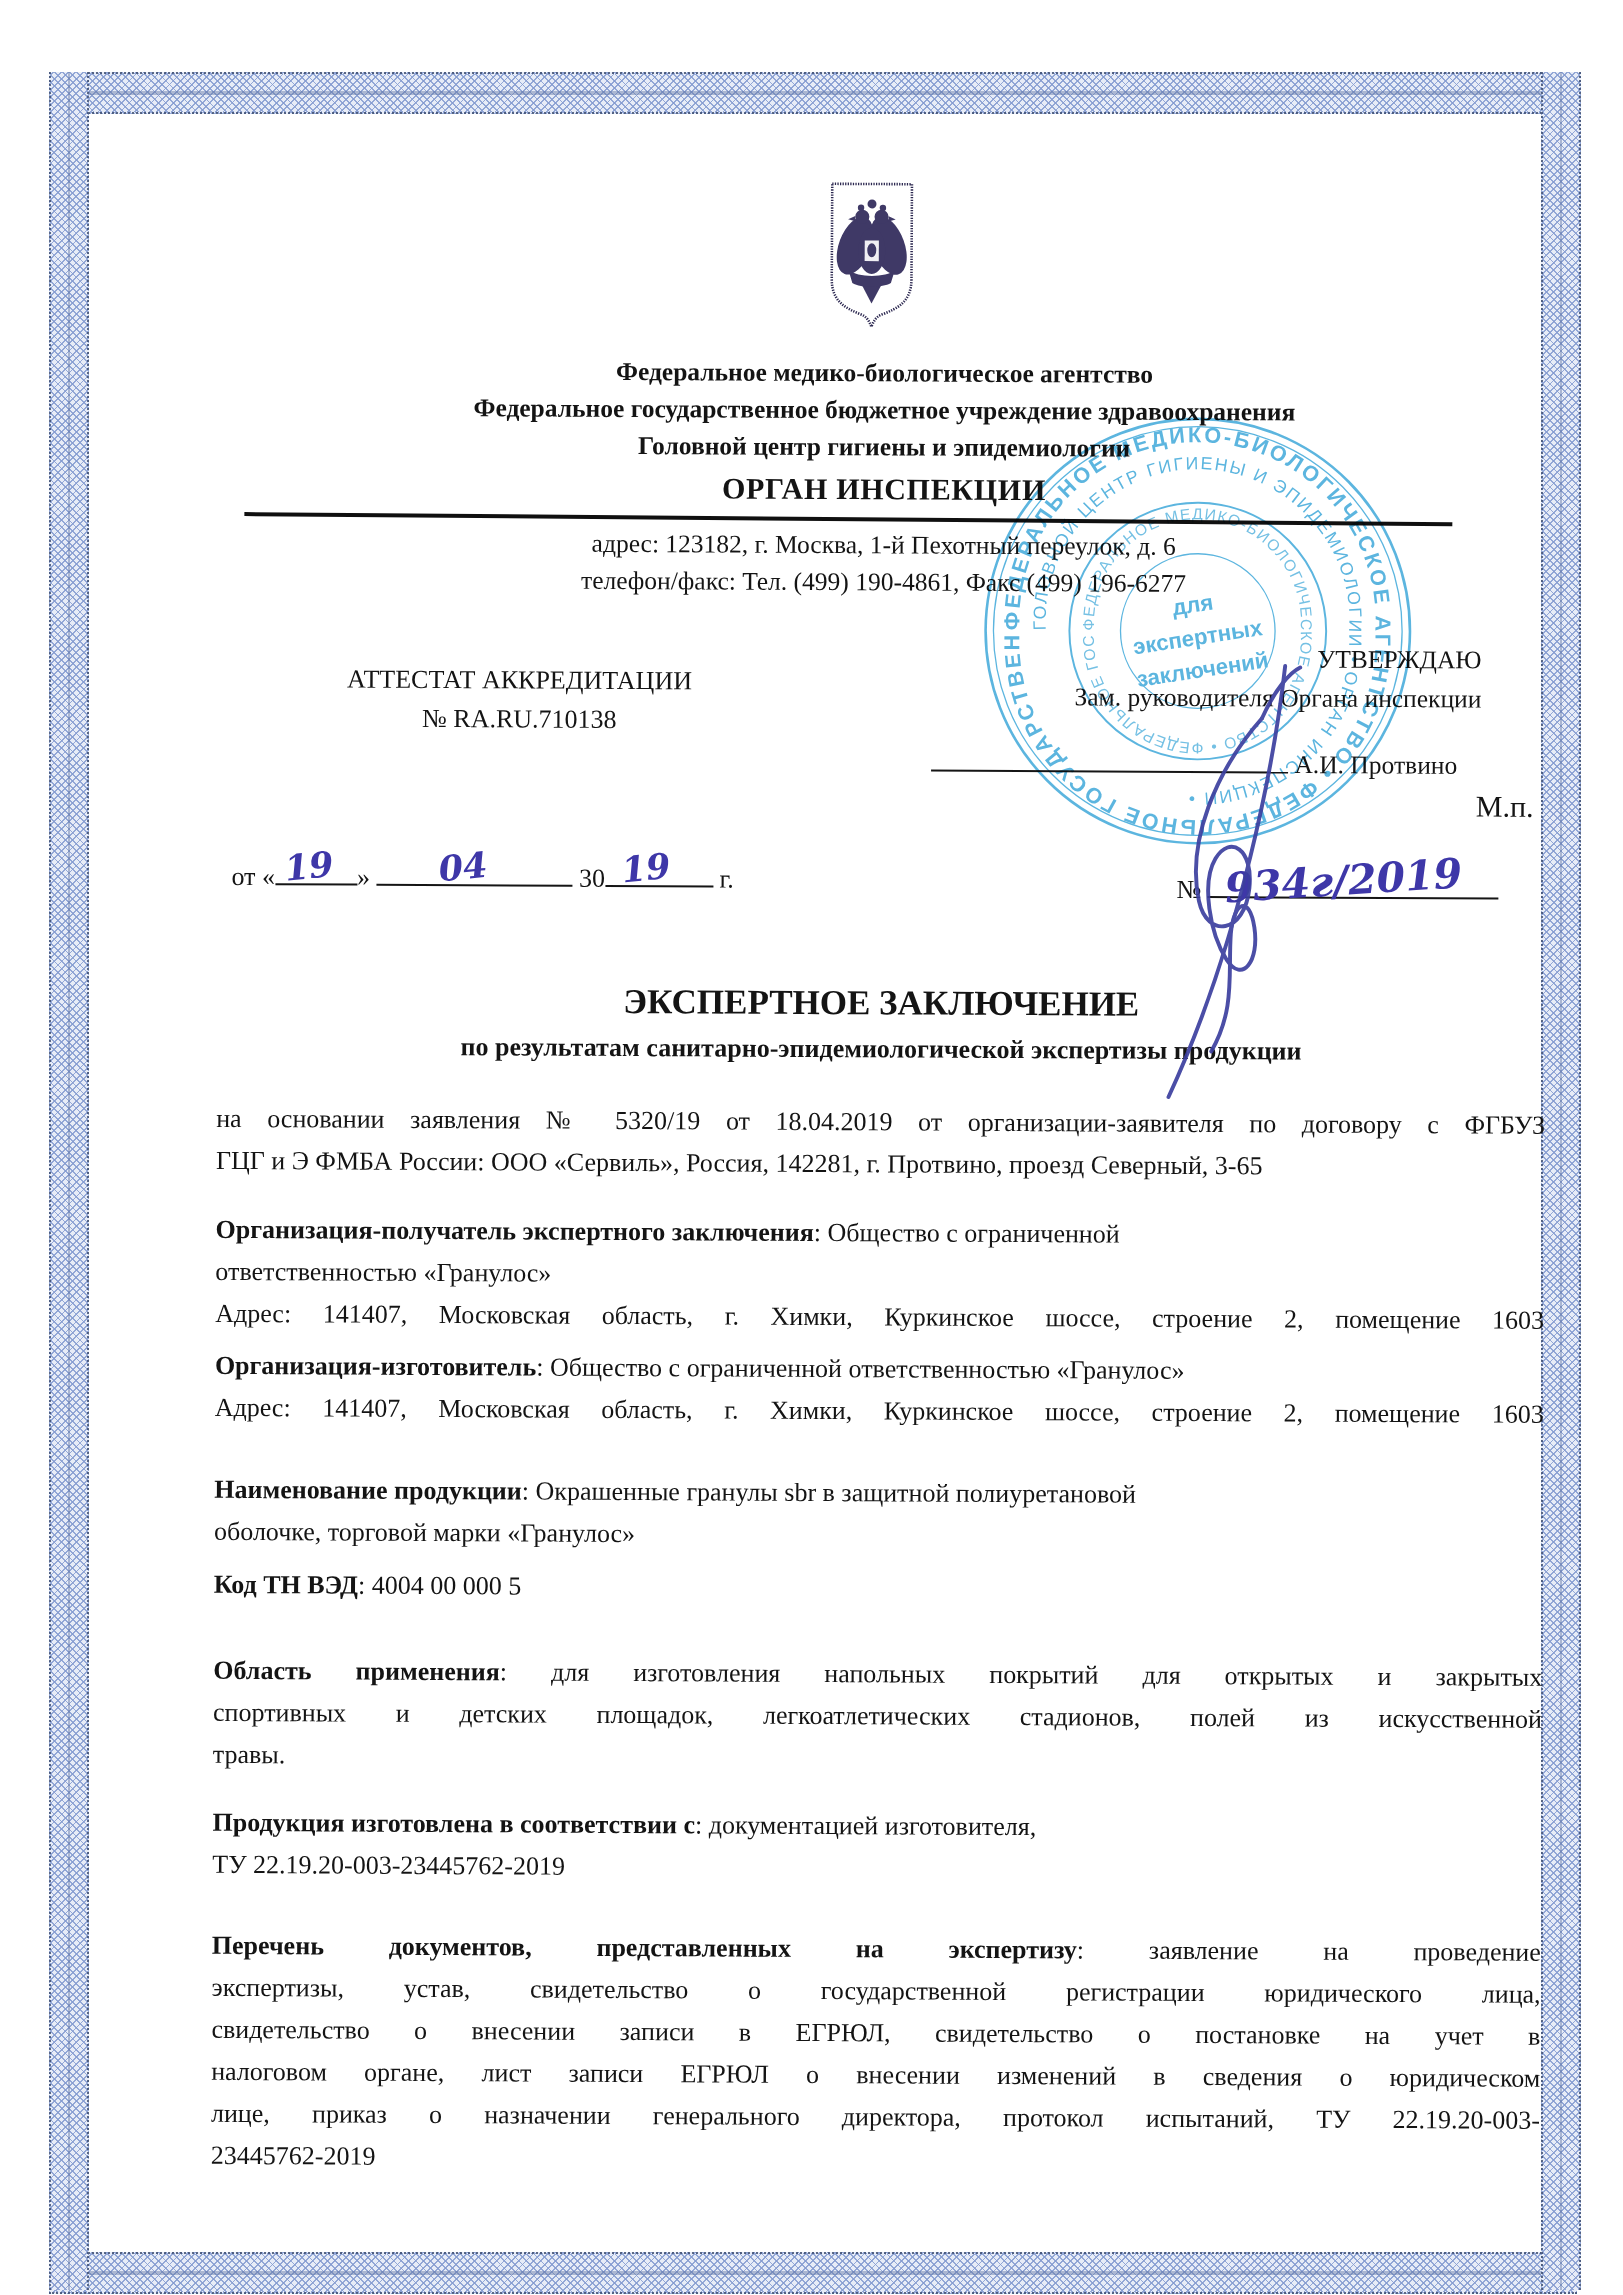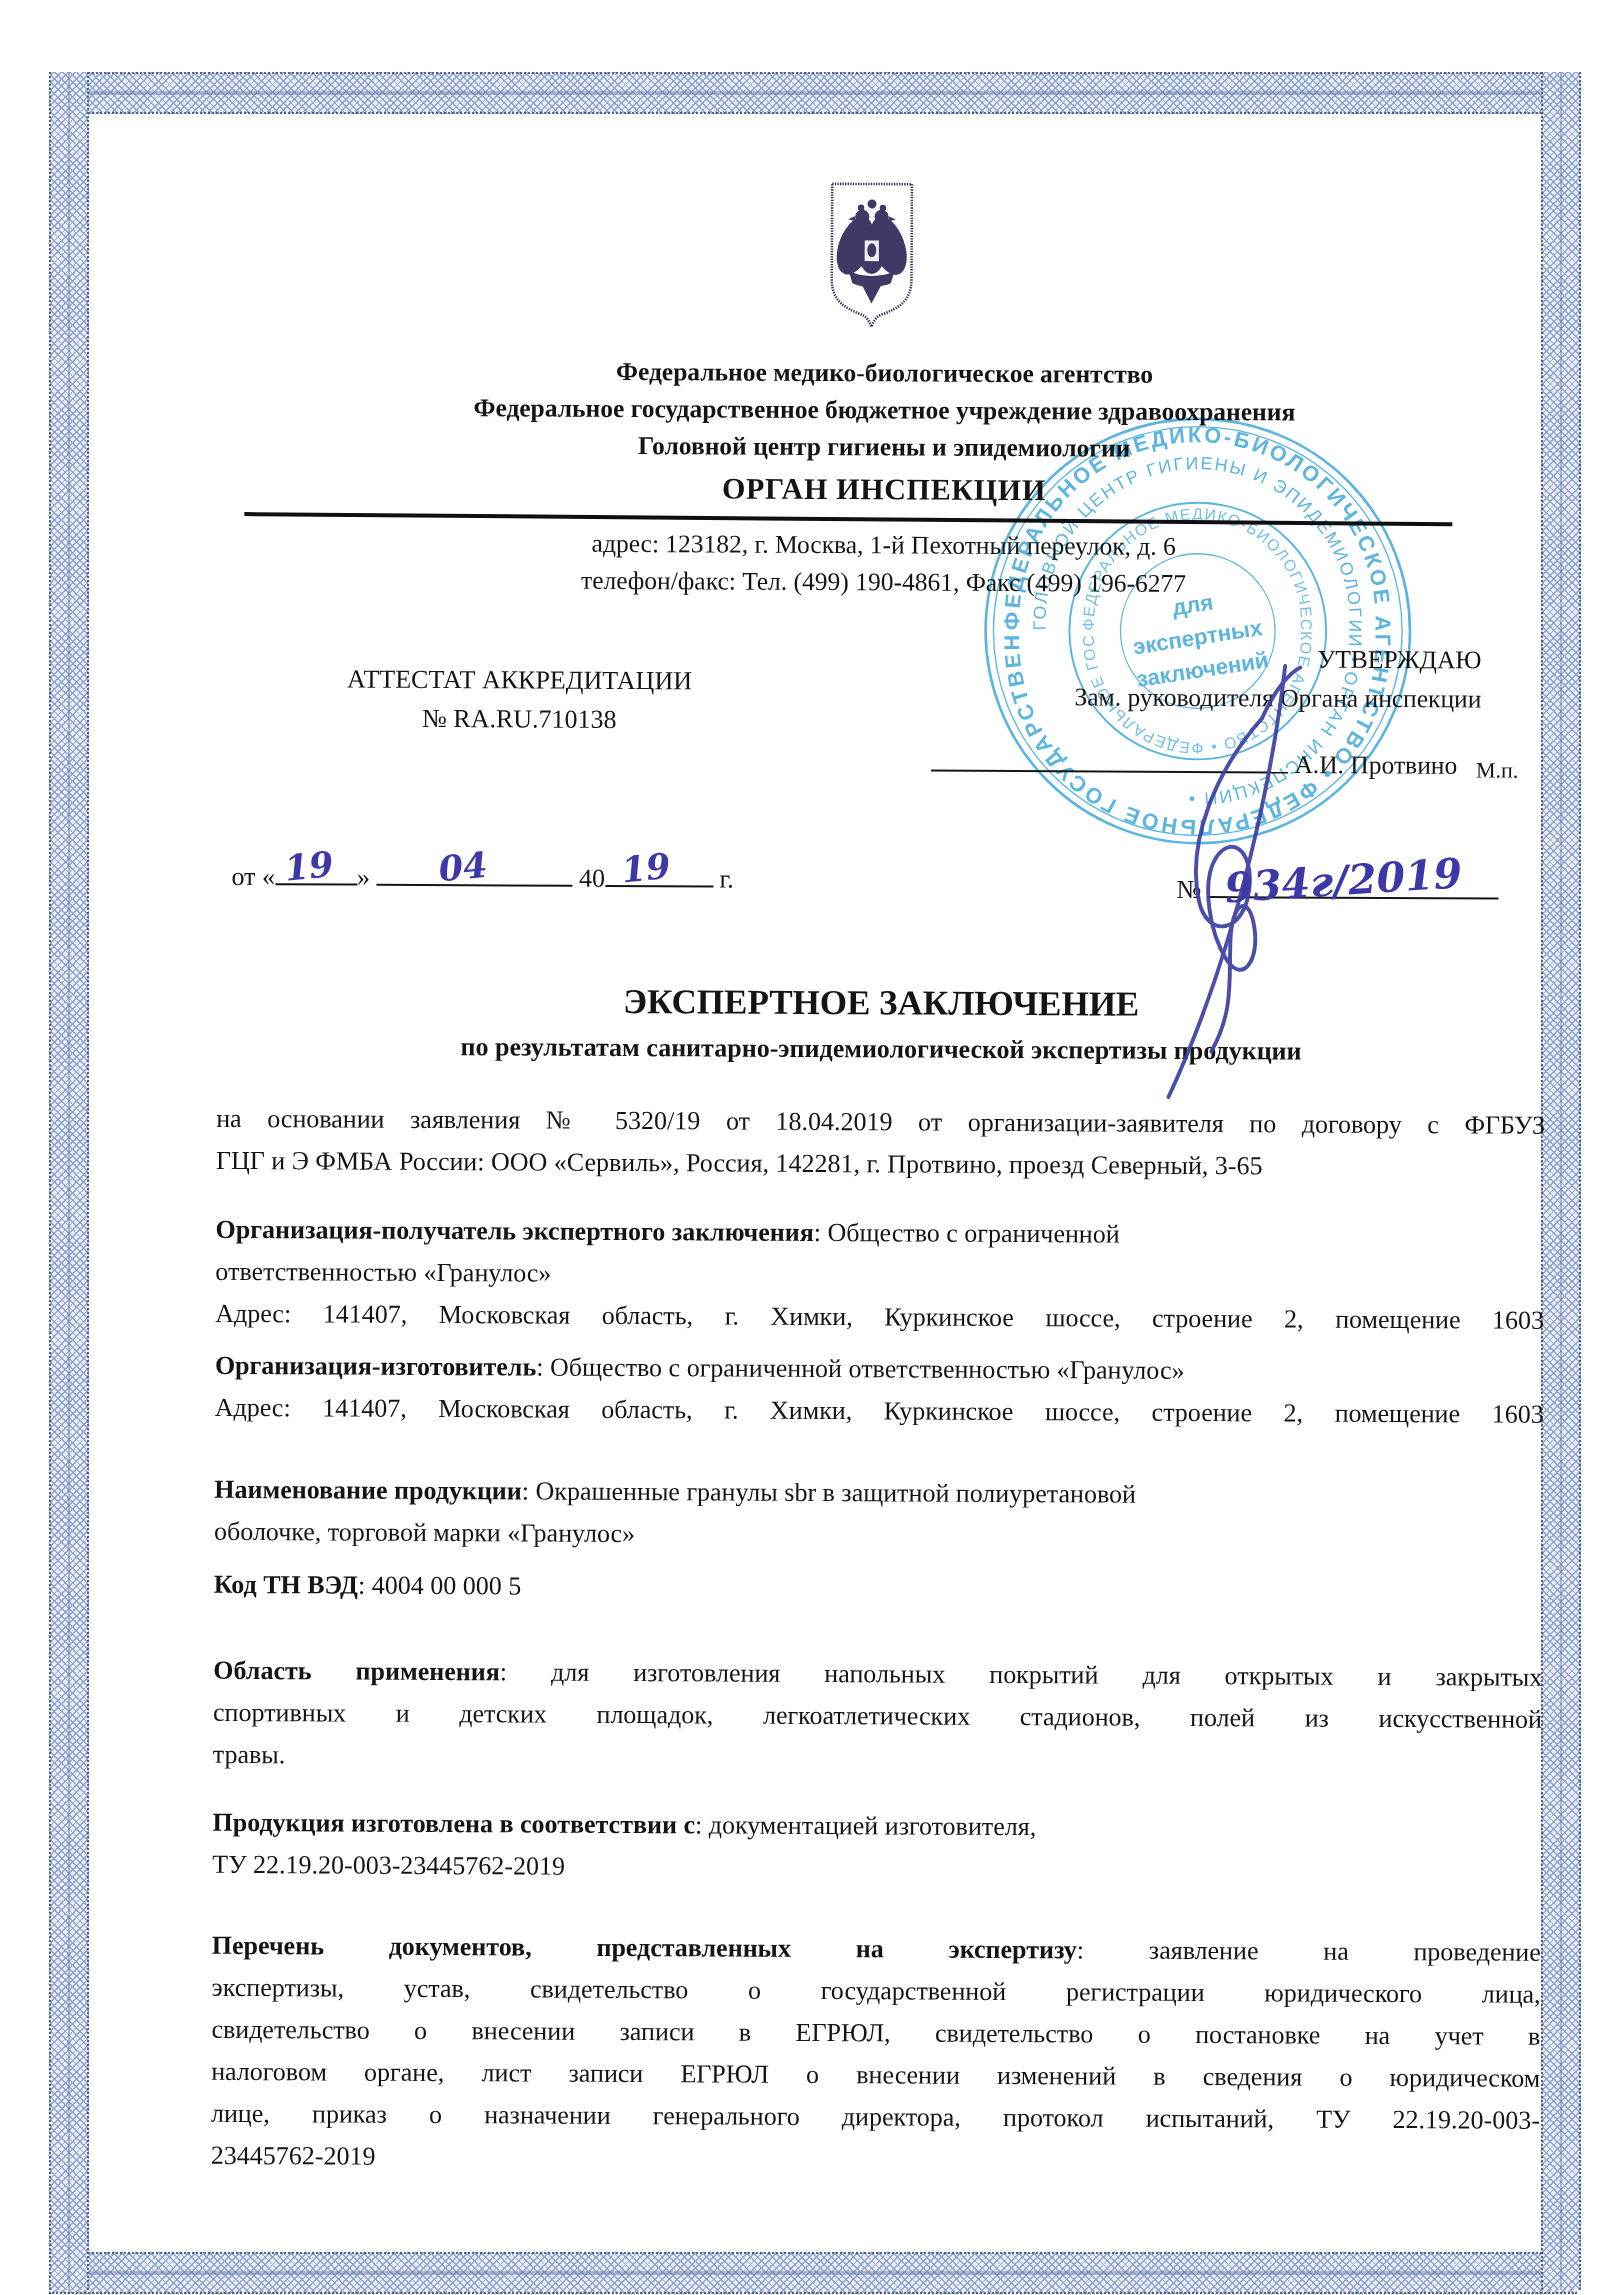--- a/index.html
+++ b/index.html
@@ -28,21 +28,21 @@
   .hdr{left:216px;top:306px;width:1329px;text-align:center;font-weight:bold;
        font-size:25.5px;line-height:37px;}
   .organ{left:216px;top:424px;width:1329px;text-align:center;font-weight:bold;
        font-size:30px;letter-spacing:0.7px;}
   .rule{left:241px;top:469px;width:1208px;height:3.9px;background:#101010;transform:rotate(0.18deg);}
   .addr{left:216px;top:478px;width:1329px;text-align:center;font-size:25.5px;line-height:37px;}
   .attestat{left:229px;top:614px;width:576px;text-align:center;font-size:26px;line-height:39px;}
   .approve{left:929px;top:589px;width:550px;font-size:25.5px;line-height:39px;text-align:right;}
   .sigrow{left:929px;top:693px;width:615px;font-size:25.5px;white-space:nowrap;}
   .sigline{display:inline-block;width:357px;border-bottom:2.6px solid #151515;height:27.5px;}
-  .mp{left:1474px;top:706px;font-size:22px;}
+  .mp{left:1474px;top:738px;font-size:30px;}
   .daterow{left:230px;top:809px;font-size:26px;white-space:nowrap;}
   .gap{display:inline-block;border-bottom:2.6px solid #151515;height:29px;position:relative;}
   .g1{width:82px;} .g2{width:196px;} .g3{width:108px;}
   .hand{font-family:"DejaVu Serif",serif;font-style:italic;font-weight:bold;color:#3e37a8;
         position:absolute;font-size:35px;transform:rotate(-6deg);white-space:nowrap;}
   .g1 .hand{left:9.2px;bottom:-2.6px;} .g2 .hand{left:62px;bottom:-2.6px;} .g3 .hand{left:16.4px;bottom:-2.6px;}
   .numrow{left:1175px;top:817px;font-size:26px;white-space:nowrap;}
   .g4{width:291px;} .g4 .hand{left:17px;bottom:-7.9px;font-size:41px;transform:rotate(-4deg);}
   .title{left:216px;top:935px;width:1329px;text-align:center;font-weight:bold;font-size:35px;}
   .subtitle{left:216px;top:986px;width:1329px;text-align:center;font-weight:bold;font-size:26px;}
@@ -111,21 +111,21 @@
     </div>
     <div class="abs sigrow">
       <span class="sigline"></span>
       <span>А.И. Протвино</span>
     </div>
     <div class="abs mp">М.п.</div>
 
     <div class="abs daterow">
       <span>от «</span><span class="gap g1"><span class="hand">19</span></span><span>»</span>
       <span class="gap g2"><span class="hand">04</span></span>
-      <span>40</span><span class="gap g3"><span class="hand">19</span></span>
+      <span>30</span><span class="gap g3"><span class="hand">19</span></span>
       <span>г.</span>
     </div>
 
     <div class="abs numrow">
       <span>№</span>
       <span class="gap g4"><span class="hand">934г/2019</span></span>
     </div>
 
     <div class="abs title">ЭКСПЕРТНОЕ ЗАКЛЮЧЕНИЕ</div>
     <div class="abs subtitle">по результатам санитарно-эпидемиологической экспертизы продукции</div>

